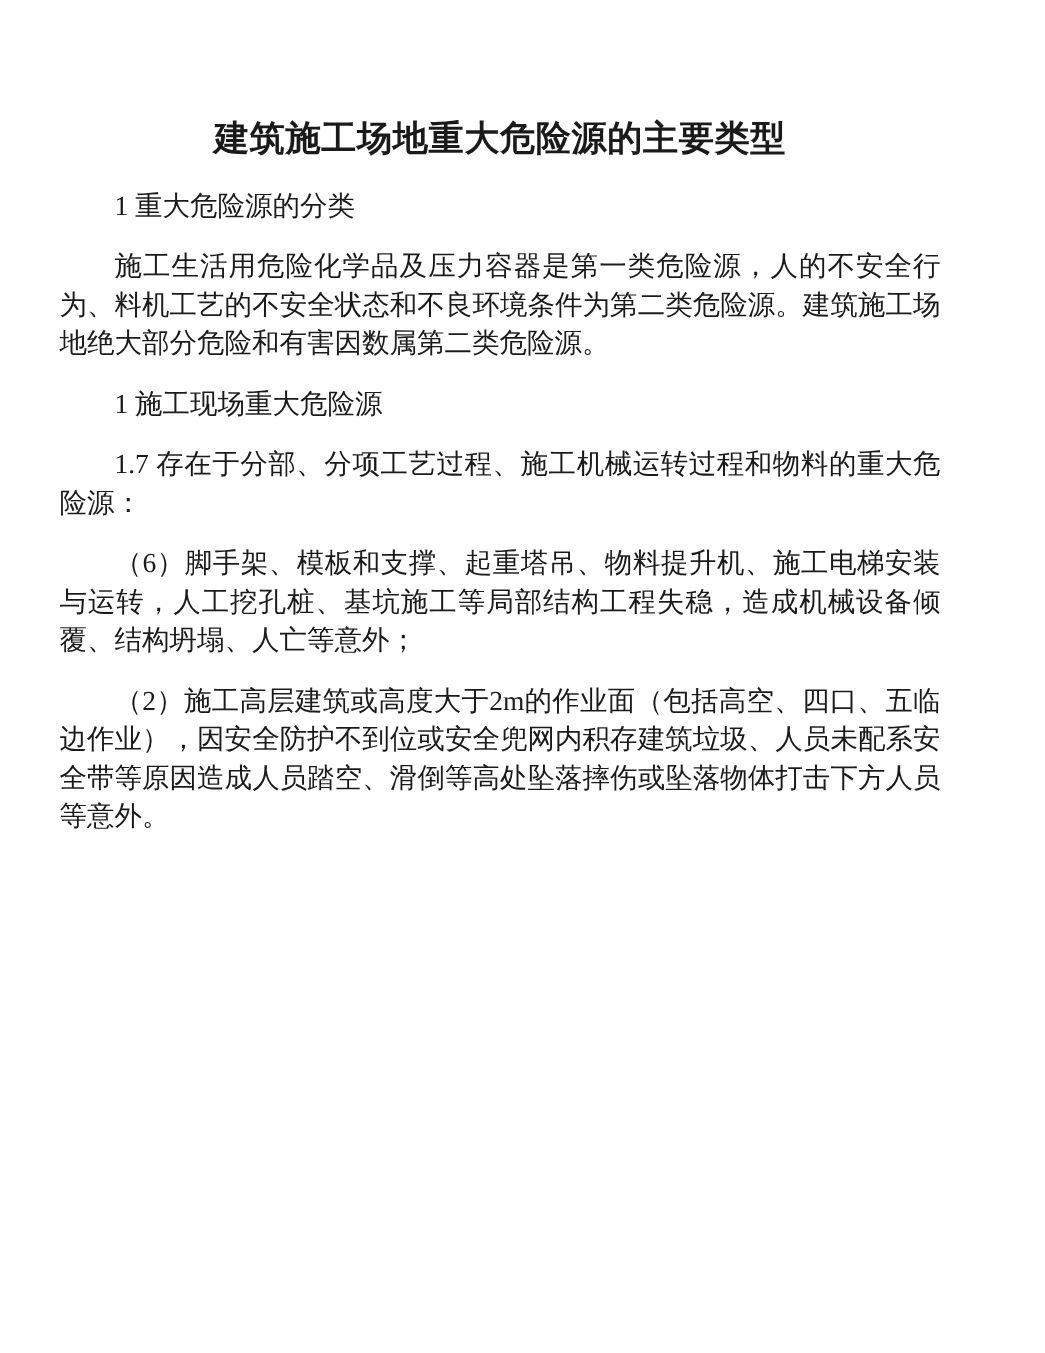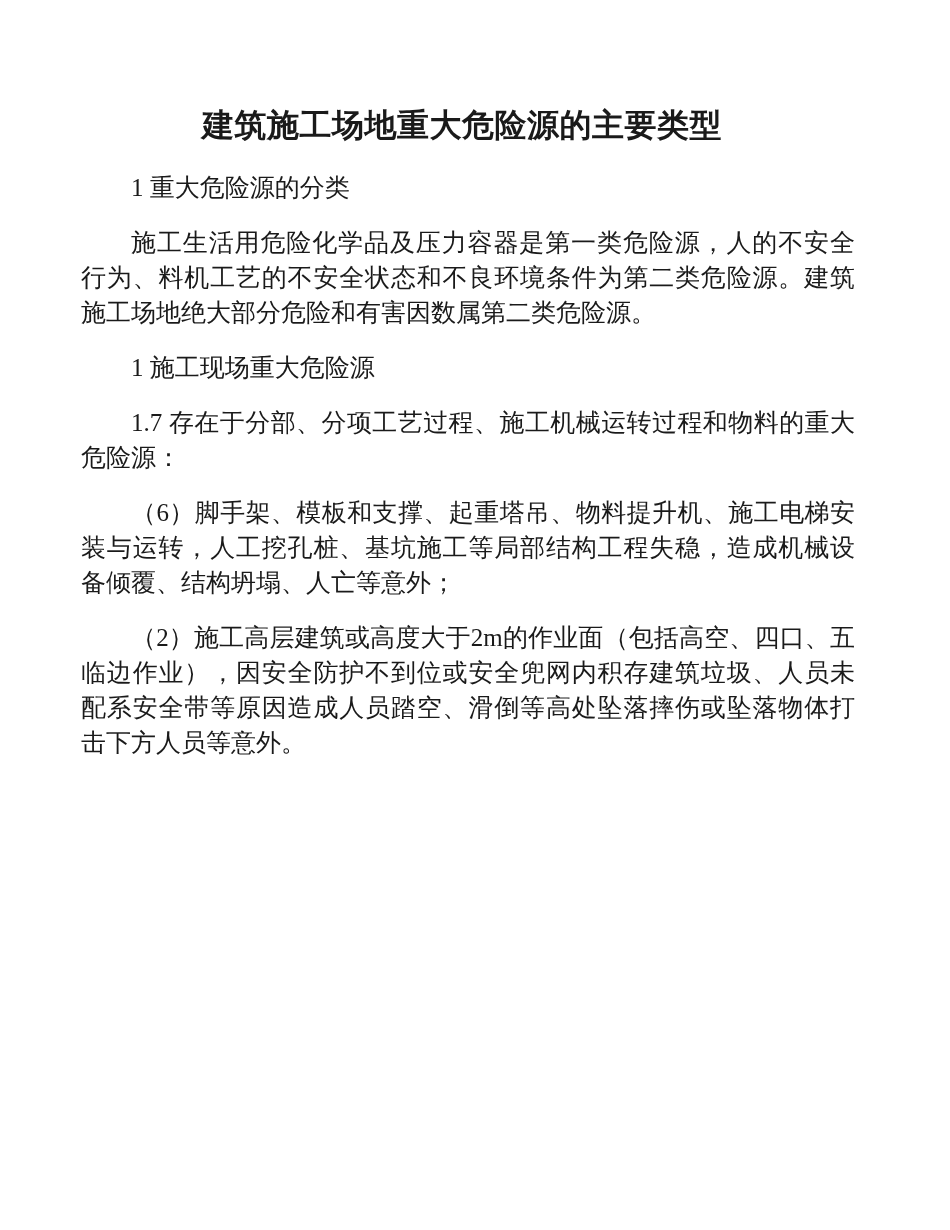--- a/index.html
+++ b/index.html
@@ -7,35 +7,35 @@
     padding: 0;
     background: #ffffff;
   }
   .page {
     position: relative;
     width: 950px;
     height: 1230px;
     margin: 0 auto;
     background: #ffffff;
     box-sizing: border-box;
-    padding: 104px 95px 0 69px;
+    padding: 104px 95px 0 54px;
     overflow: hidden;
     font-family: "Liberation Serif", "DejaVu Serif", serif;
     color: #1a1a1a;
   }
   .doc-title {
     margin: 0 0 24px 0;
     font-size: 32px;
     line-height: 42px;
     font-weight: bold;
     text-align: center;
     letter-spacing: 0.5px;
   }
   .para {
-    margin: 0 0 20px 12px;
+    margin: 0 0 20px 0;
     font-size: 25px;
     line-height: 35px;
     text-align: justify;
     text-justify: inter-ideograph;
     text-indent: 2em;
     word-break: break-all;
   }
   .para.heading {
     text-align: left;
   }

